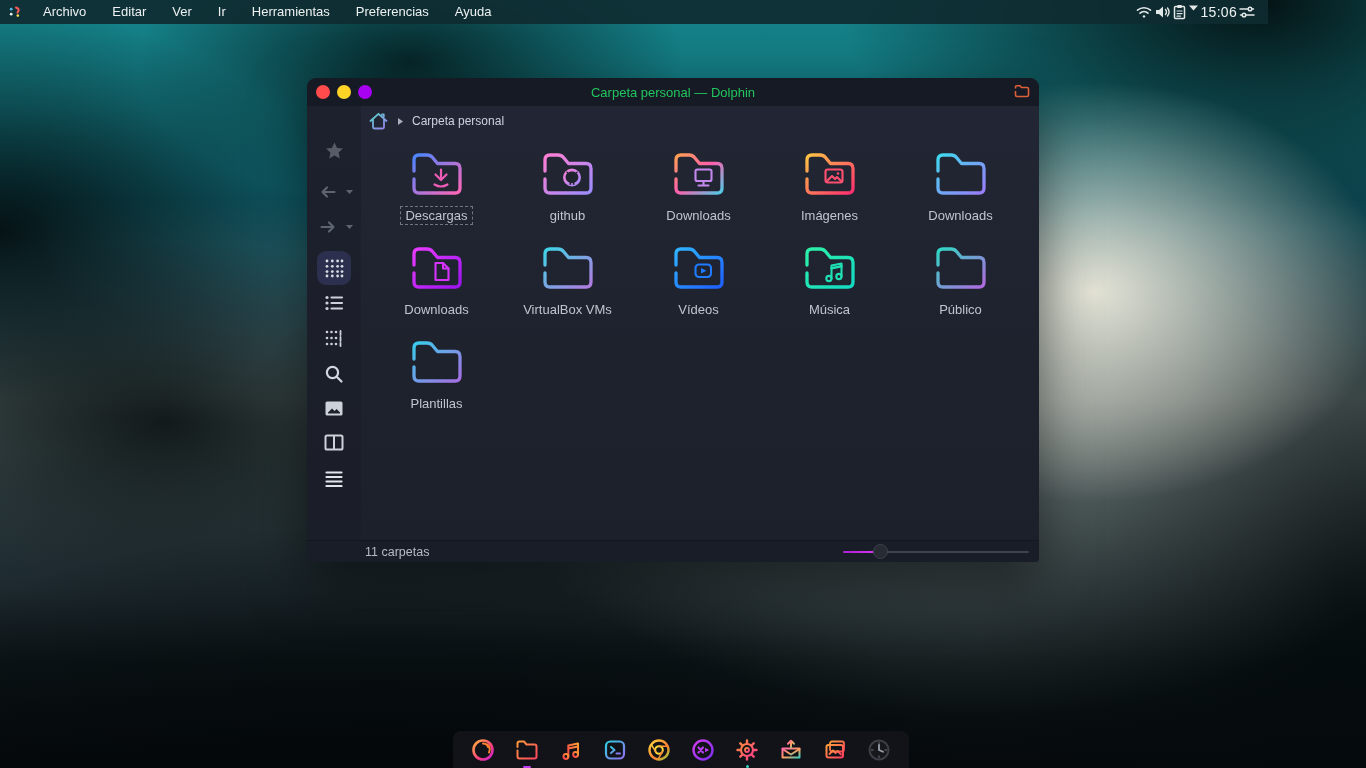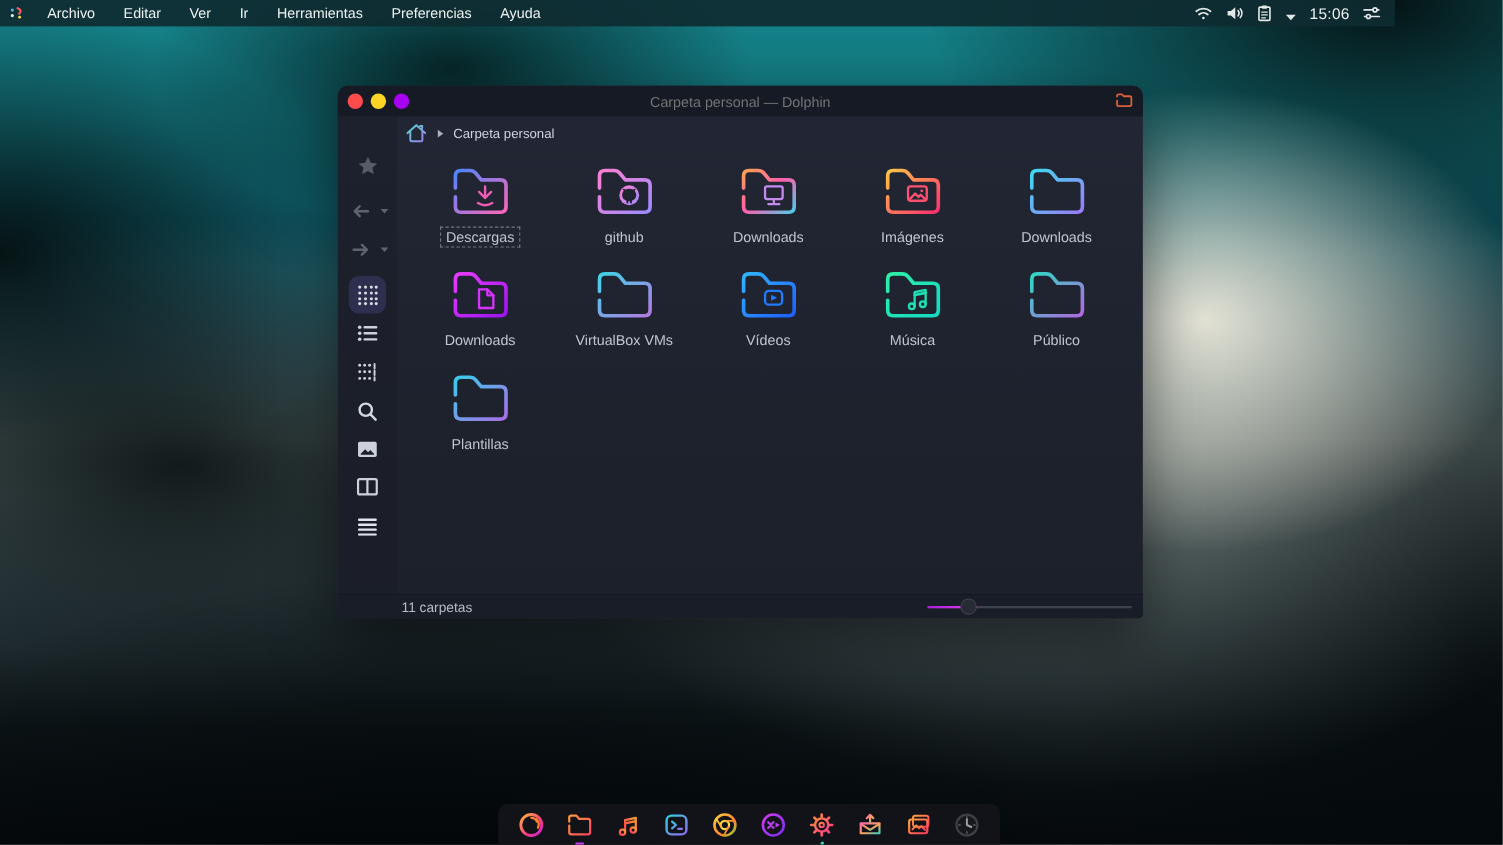--- a/index.html
+++ b/index.html
@@ -21,38 +21,38 @@
   svg { display:block; }
 
   
   .menubar {
     position:absolute; left:0; top:0; width:1268px; height:24px;
     background:rgba(14,43,49,.92);
     display:flex; align-items:center; color:#eef1f1; font-size:13px;
   }
   .menubar .logo { margin:0 6px 0 8px; }
   .menubar .menu-item { padding:0 13px; line-height:24px; cursor:default; }
-  .tray { margin-left:auto; display:flex; align-items:flex-end; gap:11px; padding-right:12px; }
+  .tray { margin-left:auto; display:flex; align-items:flex-start; gap:1px; padding-right:12px; }
   .tray .time { font-size:14px; letter-spacing:.3px; }
 
   
   .window {
     position:absolute; left:307px; top:78px; width:732px; height:484px;
     background:linear-gradient(180deg,#232735 0%,#1e222d 60%,#1c202a 100%);
     border-radius:9px 9px 4px 4px;
     box-shadow:0 20px 55px rgba(0,0,0,.55);
   }
   .titlebar {
     position:absolute; left:0; top:0; width:100%; height:28px;
     background:#151a24; border-radius:9px 9px 0 0;
     display:flex; align-items:center;
   }
   .tl-dots { position:absolute; left:9px; top:7px; display:flex; gap:7px; }
   .tl-dot { width:14px; height:14px; border-radius:50%; }
-  .win-title { width:100%; text-align:center; color:#737373; font-size:13px; }
+  .win-title { width:100%; text-align:center; color:#22c55e; font-size:13px; }
   .win-icon { position:absolute; right:9px; top:6px; }
 
   .sidebar {
     position:absolute; left:0; top:28px; width:54px; height:434px;
     background:rgba(26,30,40,.55);
   }
   .side-ic { position:absolute; left:0; width:54px; display:flex; justify-content:center; }
   .grid-btn {
     position:absolute; left:10px; top:145px; width:34px; height:34px;
     background:#2c2f4d; border-radius:9px; display:flex; align-items:center; justify-content:center;

